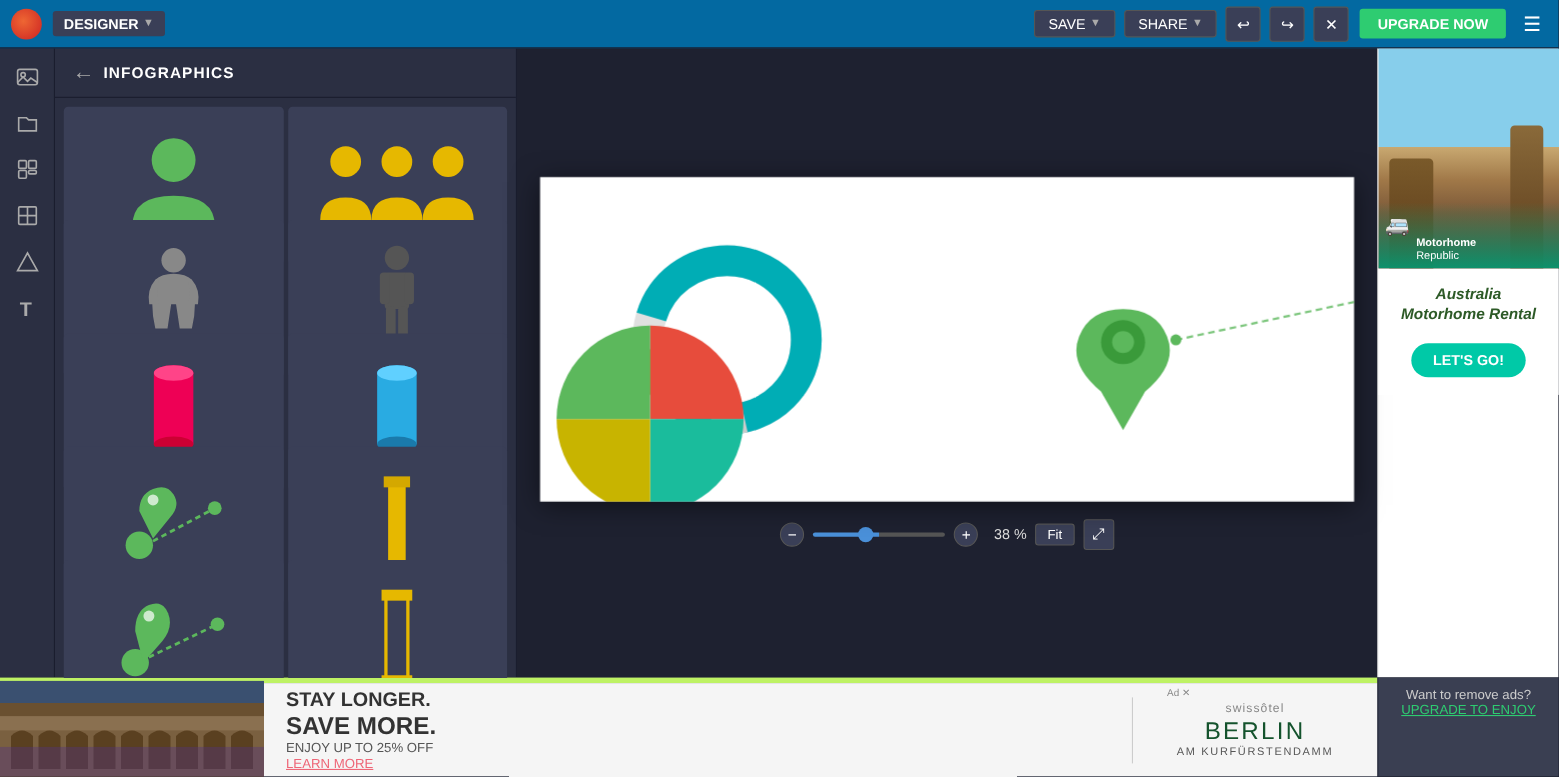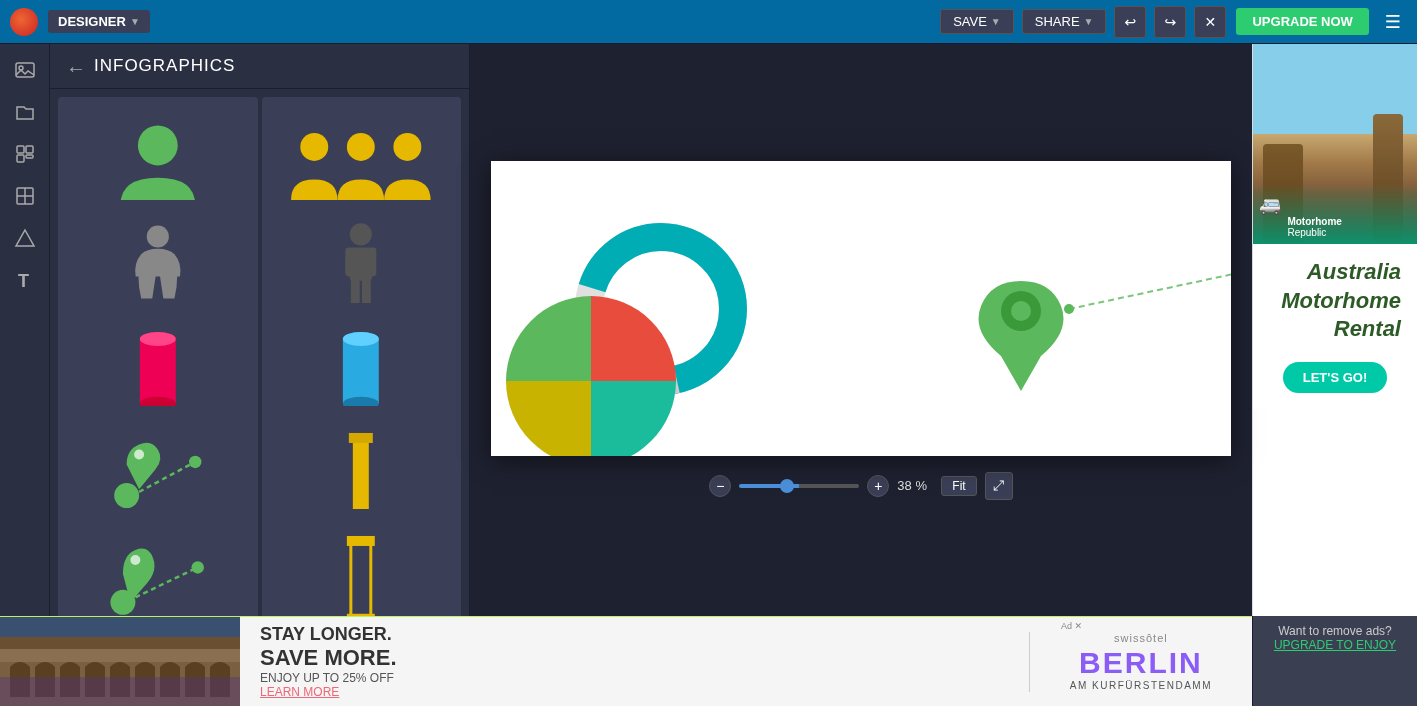--- a/index.html
+++ b/index.html
@@ -63,21 +63,21 @@
       border-right: 1px solid #1a1d2e; flex-shrink: 0;
     }
     .panel-header {
       display: flex; align-items: center; gap: 8px; padding: 12px 16px;
       border-bottom: 1px solid #1a1d2e;
     }
     .panel-back-btn {
       background: none; border: none; color: #aaa; font-size: 20px; cursor: pointer;
       padding: 0; line-height: 1;
     }
-    .panel-title { font-size: 17px; font-weight: normal; letter-spacing: 1px; }
+    .panel-title { font-size: 14px; font-weight: bold; letter-spacing: 1px; }
     .panel-grid {
       display: grid; grid-template-columns: 1fr 1fr;
       gap: 4px; padding: 8px; overflow-y: auto; flex: 1;
     }
     .panel-item {
       background: #3a3f57; border-radius: 4px; position: relative;
       aspect-ratio: 1.4; display: flex; align-items: center; justify-content: center;
       cursor: pointer; overflow: hidden;
     }
     .free-badge {
@@ -111,21 +111,21 @@
     }
     .zoom-slider {
       -webkit-appearance: none; width: 120px; height: 4px;
       background: linear-gradient(to right, #4a90d9 50%, #555 50%);
       border-radius: 2px; outline: none; cursor: pointer;
     }
     .zoom-slider::-webkit-slider-thumb {
       -webkit-appearance: none; width: 14px; height: 14px;
       border-radius: 50%; background: #4a90d9; cursor: pointer;
     }
-    .zoom-pct { font-size: 13px; color: #ddd; min-width: 36px; text-align: left; }
+    .zoom-pct { font-size: 13px; color: #ddd; min-width: 36px; text-align: right; }
     .zoom-fit-btn {
       background: #3a3f57; border: 1px solid #555; color: #fff;
       padding: 2px 10px; border-radius: 3px; font-size: 12px; cursor: pointer;
     }
     .zoom-fullscreen-btn {
       background: #3a3f57; border: 1px solid #555; color: #fff;
       width: 28px; height: 28px; border-radius: 3px; cursor: pointer;
       display: flex; align-items: center; justify-content: center; font-size: 14px;
     }
 
@@ -148,21 +148,21 @@
       position: absolute; top: 4px; right: 4px; font-size: 10px;
       color: #888; cursor: pointer; background: #eee; border-radius: 2px; padding: 1px 3px;
     }
     .ad-top-label {
       position: absolute; top: 4px; left: 4px; font-size: 9px; color: #888;
     }
 
     
     .bottom-ad-bar {
       height: 90px; background: #3a3f52; display: flex; align-items: center;
-      border-top: 1px solid #bef264; flex-shrink: 0; position: relative;
+      border-top: 5px solid #bef264; flex-shrink: 0; position: relative;
     }
     .bottom-ad-main {
       flex: 1; background: #f5f5f5; height: 100%; display: flex;
       align-items: center; padding: 0 20px; gap: 20px;
     }
     .bottom-ad-text { flex: 1; }
     .bottom-ad-stay { font-size: 18px; font-weight: bold; color: #333; }
     .bottom-ad-save { font-size: 22px; font-weight: bold; color: #333; }
     .bottom-ad-enjoy { font-size: 12px; color: #555; }
     .bottom-ad-learn { font-size: 12px; color: #e67; text-decoration: underline; cursor: pointer; }
@@ -438,21 +438,21 @@
         <div style="position:absolute;bottom:0;left:0;right:0;height:60px;background:linear-gradient(to top,rgba(0,160,120,0.85),transparent);"></div>
         <div style="position:absolute;bottom:6px;left:6px;right:6px;display:flex;align-items:center;gap:6px;">
           <span style="font-size:18px;">🚐</span>
           <div>
             <div style="font-size:10px;font-weight:bold;color:#fff;margin-top:44px;">Motorhome</div>
             <div style="font-size:10px;color:#fff;">Republic</div>
           </div>
         </div>
       </div>
       <div style="background:#fff;padding:6px 8px;">
-        <div class="ad-headline" style="font-size:22px;font-weight:bold;font-style:italic;color:#2d5a27;text-align:right;line-height:1.3;">Australia
+        <div class="ad-headline" style="font-size:14px;font-weight:bold;font-style:italic;color:#2d5a27;text-align:center;line-height:1.3;">Australia
 Motorhome
 Rental</div>
         <button class="ad-cta">LET'S GO!</button>
       </div>
     </div>
   </div>
 
 </div>
 
 <div style="display:flex;height:90px;flex-shrink:0;">
@@ -485,21 +485,21 @@
       <div class="bottom-ad-text">
         <div class="bottom-ad-stay">STAY LONGER.</div>
         <div class="bottom-ad-save">SAVE MORE.</div>
         <div class="bottom-ad-enjoy">ENJOY UP TO 25% OFF</div>
         <div class="bottom-ad-learn">LEARN MORE</div>
       </div>
 
       <div style="width:1px;height:60px;background:#ccc;flex-shrink:0;"></div>
       <div class="bottom-ad-brand">
         <div style="font-size:11px;color:#888;letter-spacing:1px;margin-bottom:2px;">swissôtel</div>
-        <div style="font-size:30px;font-weight:bold;color:#8b5cf6;letter-spacing:2px;">BERLIN</div>
+        <div style="font-size:22px;font-weight:normal;color:#14532d;letter-spacing:2px;">BERLIN</div>
         <div style="font-size:10px;color:#555;letter-spacing:1.5px;">AM KURFÜRSTENDAMM</div>
       </div>
     </div>
     <span style="position:absolute;top:4px;right:170px;font-size:9px;color:#888;">Ad ✕</span>
   </div>
 
   <div class="remove-ads-panel">
     <div class="remove-ads-text">Want to remove ads?</div>
     <a class="upgrade-plus-link">UPGRADE TO ENJOY</a>
   </div>

